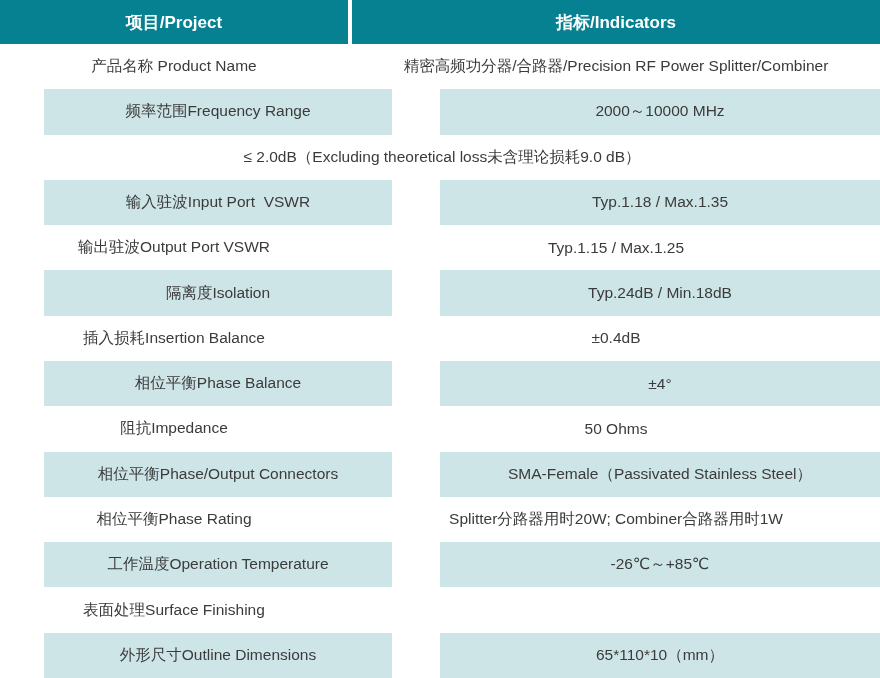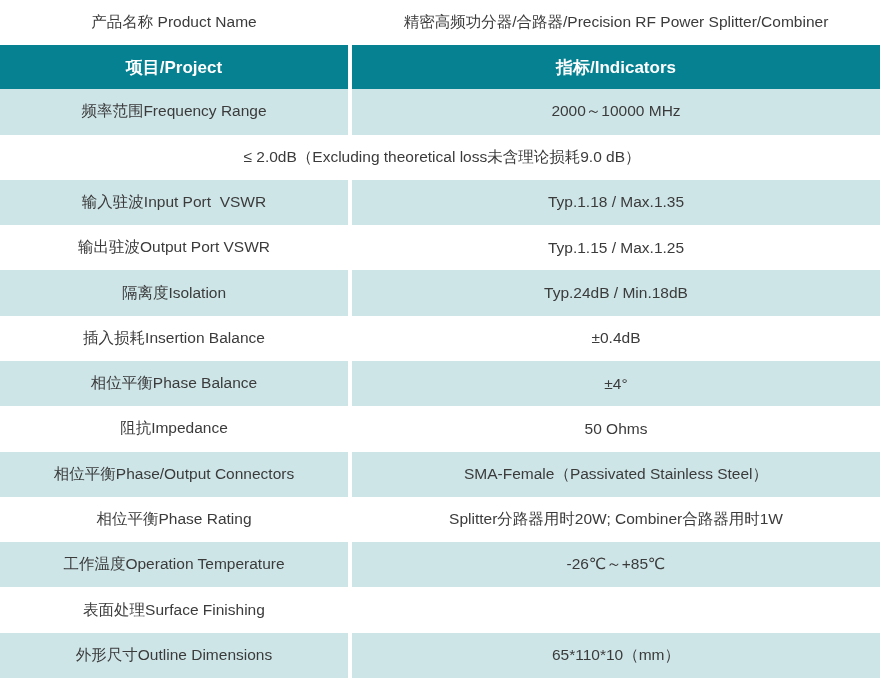--- a/index.html
+++ b/index.html
@@ -33,42 +33,42 @@
   .cell{
     display:flex;align-items:center;justify-content:center;
     background:var(--row-bg);
     color:var(--cell-text);
     font-size:15.5px;
     white-space:pre;
     overflow:hidden;
   }
   .cell.left{width:348px;flex:0 0 348px;}
   .cell.right{flex:1 1 auto;}
-  .row.alt .cell{background:var(--row-alt-bg);}
+  .row.alt .cell{background:var(--row-alt-bg);margin-left:44px;}
   .header-row .cell{
     background:var(--header-bg);
     color:var(--header-text);
     font-weight:bold;
     font-size:17px;
   }
 </style>
 </head>
 <body>
 
 <div class="spec-table">
+  <div class="row header-row">
+    <div class="cell left">项目/Project</div>
+    <div class="gap"></div>
+    <div class="cell right">指标/Indicators</div>
+  </div>
+
   <div class="row">
     <div class="cell left">产品名称 Product Name</div>
     <div class="gap"></div>
     <div class="cell right">精密高频功分器/合路器/Precision RF Power Splitter/Combiner</div>
-  </div>
-
-  <div class="row header-row">
-    <div class="cell left">项目/Project</div>
-    <div class="gap"></div>
-    <div class="cell right">指标/Indicators</div>
   </div>
 
   <div class="row alt">
     <div class="cell left">频率范围Frequency Range</div>
     <div class="gap"></div>
     <div class="cell right">2000～10000 MHz</div>
   </div>
 
   <div class="row">
     <div class="gap"></div>

